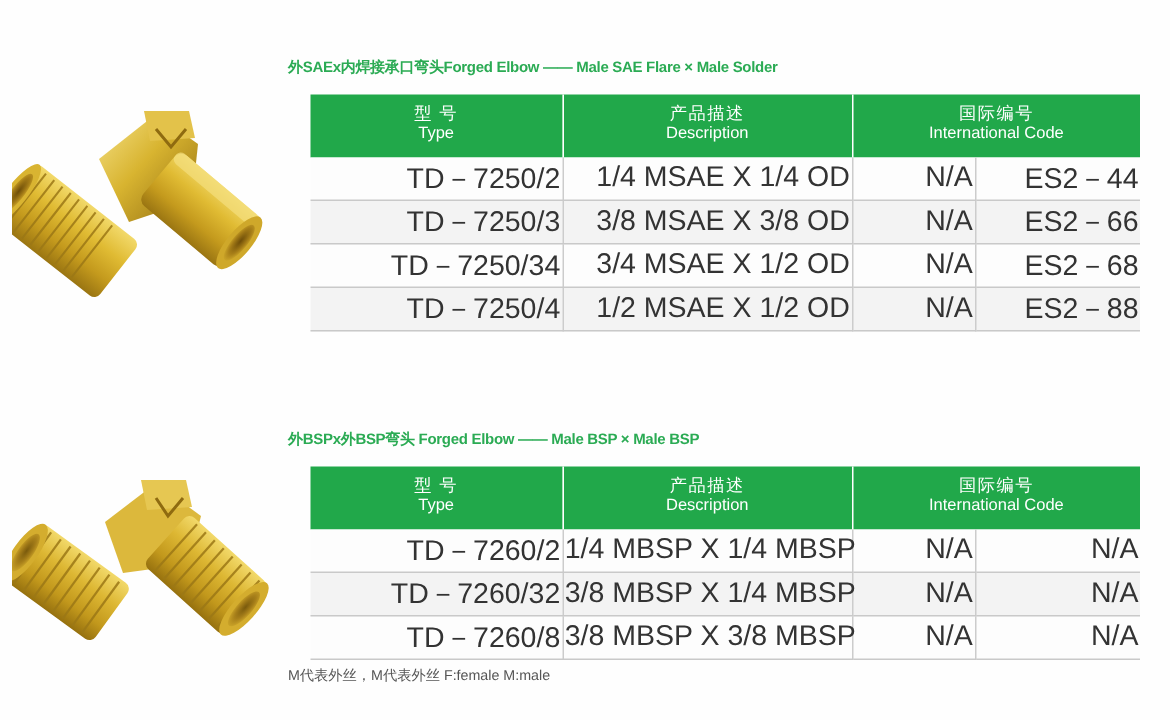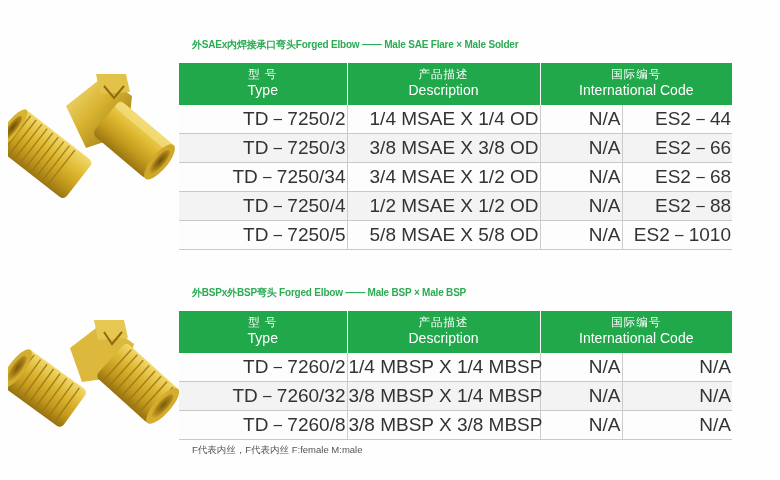--- a/index.html
+++ b/index.html
@@ -55,21 +55,21 @@
     font-size: 10px;
     font-weight: bold;
     color: #2bab54;
     letter-spacing: -0.2px;
     white-space: nowrap;
   }
 
   
   .spec-table {
     position: absolute;
-    left: 179px;
+    left: 207px;
     top: 33px;
     width: 553px;
     border-collapse: collapse;
     table-layout: fixed;
   }
   .spec-table col.c-type { width: 168px; }
   .spec-table col.c-desc { width: 193px; }
   .spec-table col.c-intl-a { width: 82px; }
   .spec-table col.c-intl-b { width: 110px; }
 
@@ -84,21 +84,21 @@
     line-height: 1.18;
   }
   .spec-table thead th:last-child { border-right: none; }
   .hdr-cn {
     display: block;
     font-size: 11.5px;
     letter-spacing: 1px;
   }
   .hdr-en {
     display: block;
-    font-size: 14px;
+    font-size: 11px;
   }
 
   .spec-table tbody td {
     height: 19px;
     text-align: right;
     font-size: 19px;
     color: #333333;
     border-bottom: 1px solid #c9c9c9;
     border-right: 1px solid #cccccc;
     background: #fdfdfd;
@@ -220,26 +220,20 @@
               <td>3/4 MSAE X 1/2 OD</td>
               <td>N/A</td>
               <td>ES2－68</td>
             </tr>
             <tr>
               <td>TD－7250/4</td>
               <td>1/2 MSAE X 1/2 OD</td>
               <td>N/A</td>
               <td>ES2－88</td>
             </tr>
-            <tr>
-              <td>TD－7250/5</td>
-              <td>5/8 MSAE X 5/8 OD</td>
-              <td>N/A</td>
-              <td>ES2－1010</td>
-            </tr>
           </tbody>
       </table>
     </div>
   </div>
 
   <div class="section" id="section-1">
     <div class="section-body">
 
       <div class="photo">
         <svg width="180" height="125" viewBox="0 0 180 125" aria-hidden="true">
@@ -337,14 +331,14 @@
               <td>TD－7260/8</td>
               <td>3/8 MBSP X 3/8 MBSP</td>
               <td>N/A</td>
               <td>N/A</td>
             </tr>
           </tbody>
       </table>
     </div>
   </div>
 
-  <div class="footnote">F代表内丝，F代表内丝 F:female  M:male</div>
+  <div class="footnote">M代表外丝，M代表外丝 F:female  M:male</div>
 </div>
 
 </body></html>

